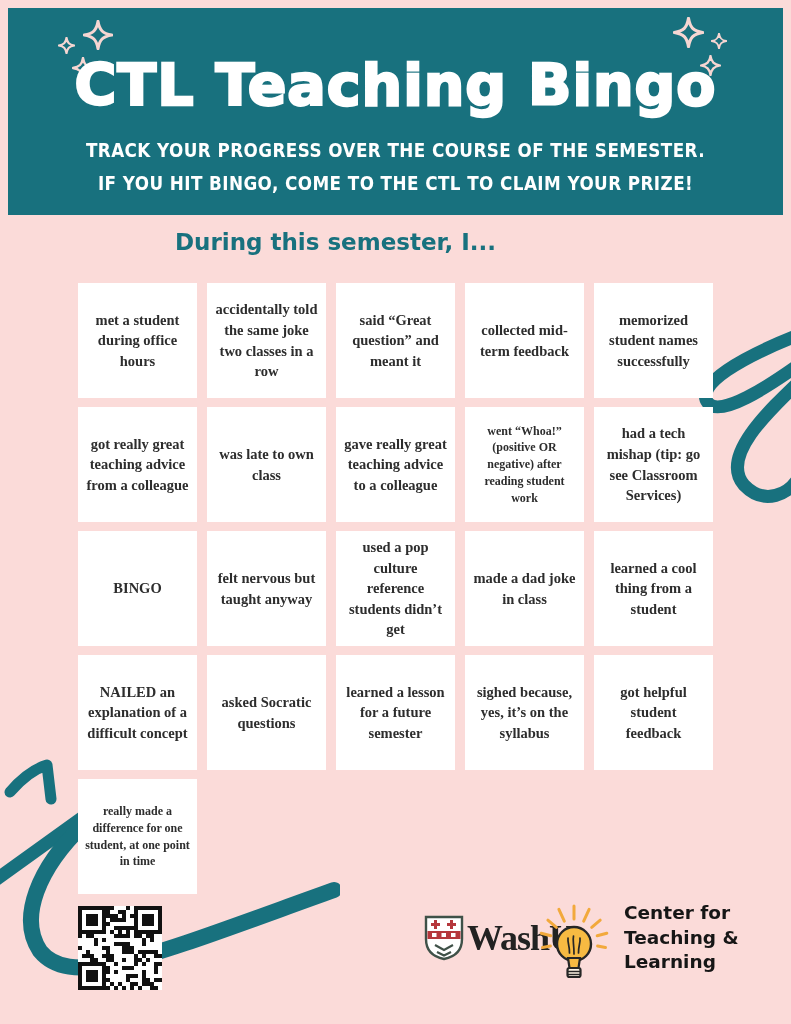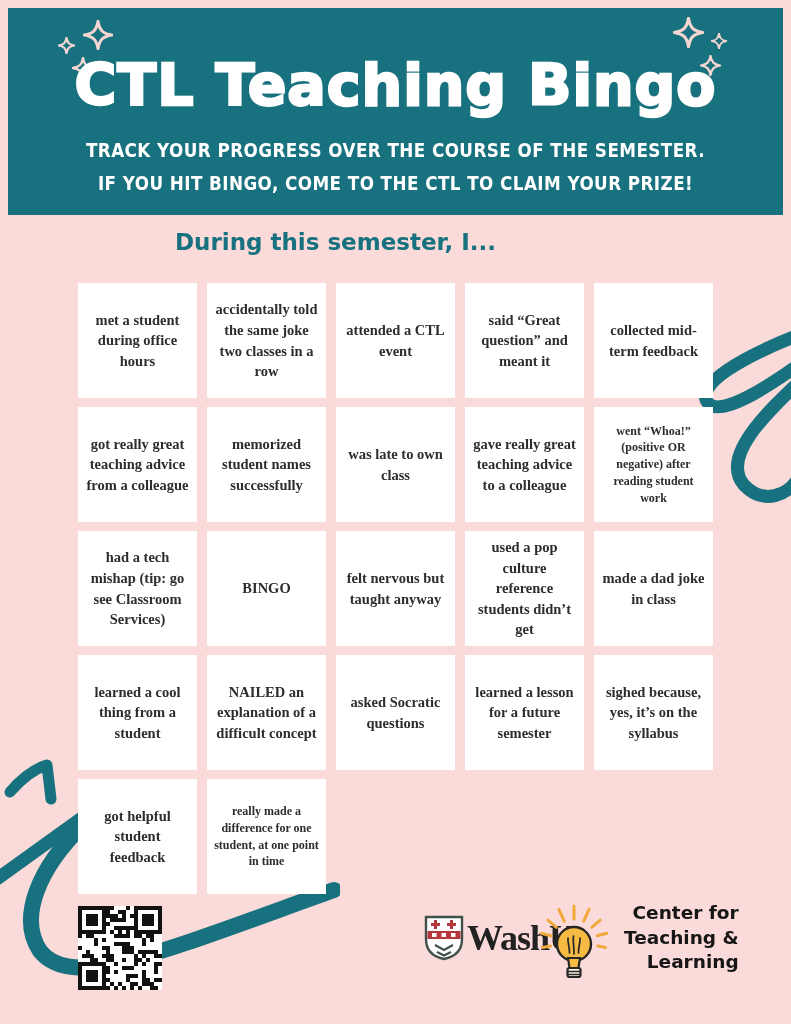--- a/index.html
+++ b/index.html
@@ -50,21 +50,21 @@
   .qr{position:absolute;left:78px;top:906px;width:84px;height:84px;z-index:3;}
   .washu{position:absolute;left:424px;top:915px;z-index:3;display:flex;align-items:center;}
   .washu-word{
     font-family:"Liberation Serif",serif;font-weight:600;font-size:36px;
     color:#222;letter-spacing:-1px;margin-left:3px;
   }
   .bulb{position:absolute;left:536px;top:896px;z-index:3;}
   .ctl-word{
     position:absolute;left:624px;top:901px;z-index:3;
     font-family:"DejaVu Sans",sans-serif;font-weight:bold;font-size:18.5px;
-    line-height:1.33;color:#161616;text-align:right;
+    line-height:1.33;color:#161616;
   }
 </style>
 </head>
 <body style="--teal: #18717E; --pink: #FBDBD9;">
 
 <div class="header">
 
   <svg class="sparkle" style="left:75px;top:12px" width="30" height="30" viewBox="0 0 24 24">
       <path d="M12 1C13.2 8.2 15.8 10.8 23 12 15.8 13.2 13.2 15.8 12 23 10.8 15.8 8.2 13.2 1 12 8.2 10.8 10.8 8.2 12 1Z" fill="none" stroke="#F6D6D2" stroke-width="2.4" stroke-linejoin="round"></path>
     </svg>
@@ -99,25 +99,24 @@
 <svg class="scribble" style="left:0;top:752px" width="340" height="272" viewBox="0 0 340 272">
   <path d="M10 40 C 22 26, 34 17, 47 13 L51 47" stroke-width="11"></path>
   <path d="M-10 132 L90 60" stroke-width="13"></path>
   <path d="M84 72 C 38 116, 18 166, 40 199 C 72 238, 150 204, 334 138" stroke-width="16"></path>
 </svg>
 
 <div class="prompt">During this semester, I...</div>
 <div class="grid" id="bingo-grid">
     <div class="cell">met a student during office hours</div>
     <div class="cell">accidentally told the same joke two classes in a row</div>
-    <div class="cell">attended a CTL event</div>
     <div class="cell">said “Great question” and meant it</div>
     <div class="cell">collected mid-term feedback</div>
+    <div class="cell">memorized student names successfully</div>
     <div class="cell">got really great teaching advice from a colleague</div>
-    <div class="cell">memorized student names successfully</div>
     <div class="cell">was late to own class</div>
     <div class="cell">gave really great teaching advice to a colleague</div>
     <div class="cell small">went “Whoa!” (positive OR negative) after reading student work</div>
     <div class="cell">had a tech mishap (tip: go see Classroom Services)</div>
     <div class="cell">BINGO</div>
     <div class="cell">felt nervous but taught anyway</div>
     <div class="cell">used a pop culture reference students didn’t get</div>
     <div class="cell">made a dad joke in class</div>
     <div class="cell">learned a cool thing from a student</div>
     <div class="cell">NAILED an explanation of a difficult concept</div>

